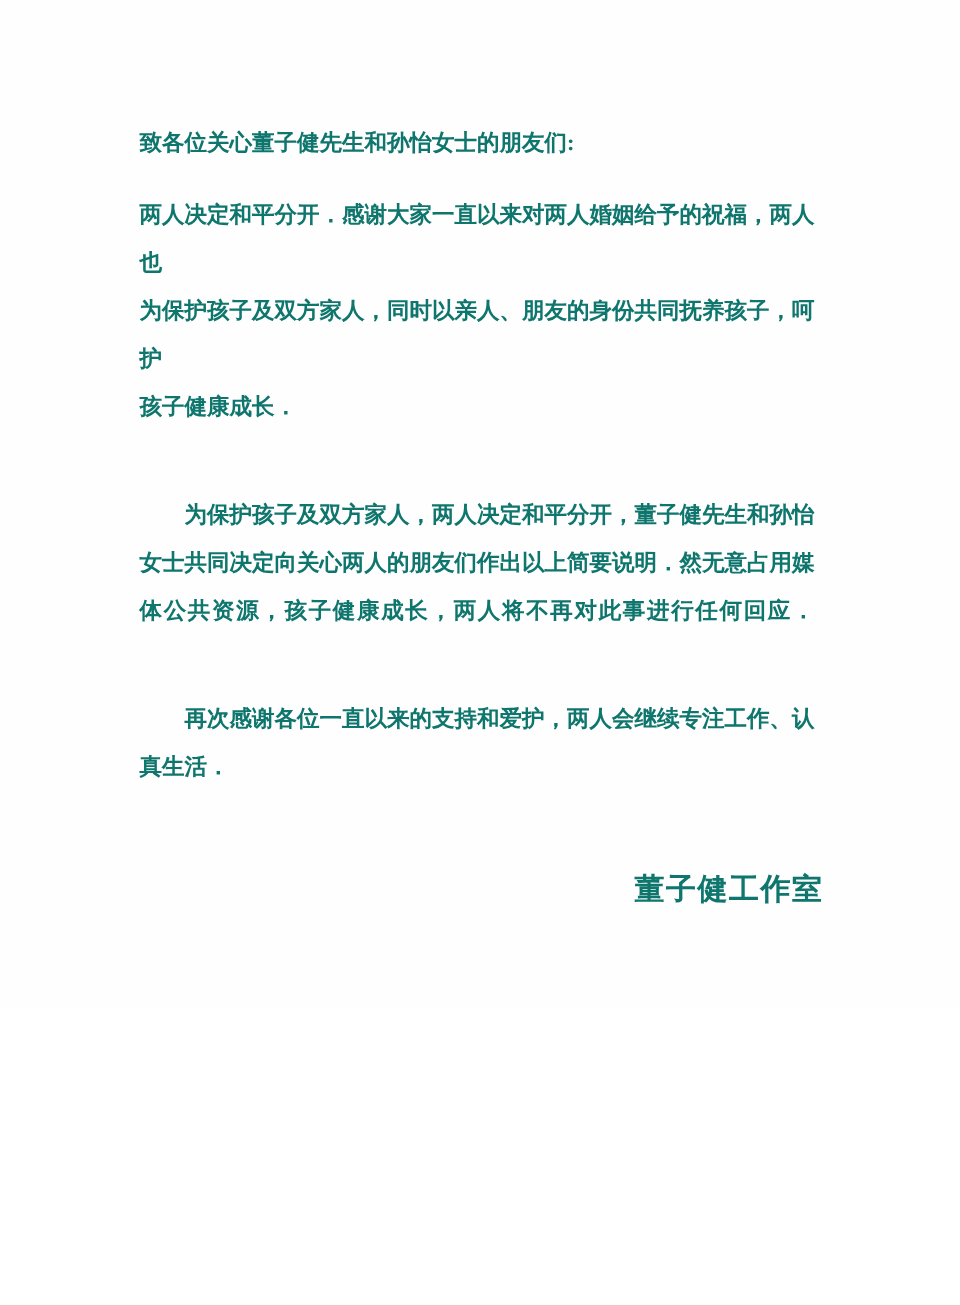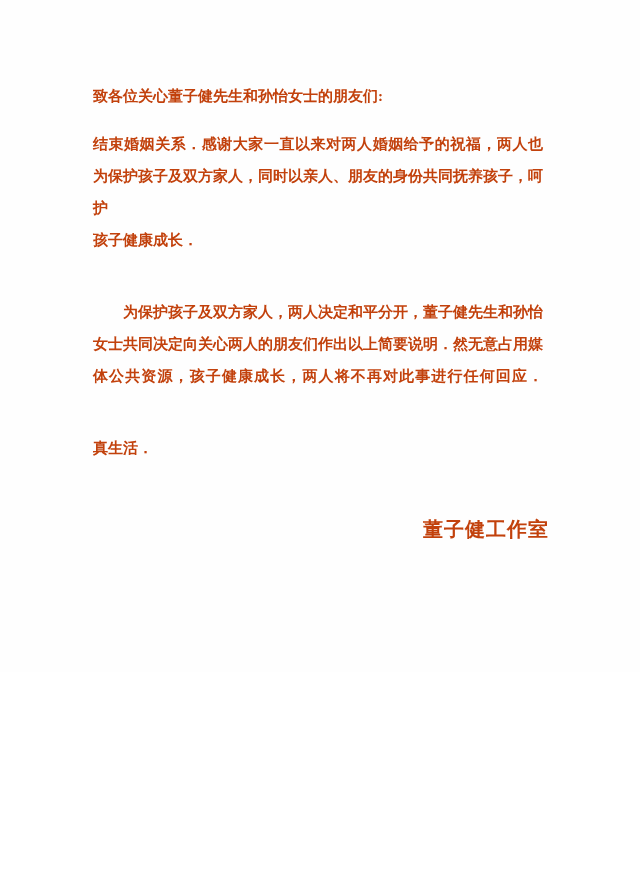--- a/index.html
+++ b/index.html
@@ -7,21 +7,21 @@
     padding: 0;
     background: #ffffff;
   }
   .doc {
     position: relative;
     box-sizing: border-box;
     width: 640px;
     height: 672px;
     background: #fefefe;
     padding: 80px 97px 0 93px;
-    color: #c2410c;
+    color: #0f766e;
     font-family: "Liberation Serif", "DejaVu Serif", serif;
     font-weight: 600;
     overflow: hidden;
   }
   .salutation {
     font-size: 15px;
     line-height: 32px;
     margin-bottom: 16px;
     white-space: nowrap;
   }
@@ -54,32 +54,33 @@
   }
 </style>
 </head>
 <body>
 
 <div class="doc">
 
   <div class="salutation">致各位关心董子健先生和孙怡女士的朋友们:</div>
 
   <div class="para">
-    <div class="line jl">结束婚姻关系．感谢大家一直以来对两人婚姻给予的祝福，两人也</div>
+    <div class="line jl">两人决定和平分开．感谢大家一直以来对两人婚姻给予的祝福，两人也</div>
     <div class="line jl">为保护孩子及双方家人，同时以亲人、朋友的身份共同抚养孩子，呵护</div>
     <div class="line">孩子健康成长．</div>
   </div>
 
   <div class="para">
     <div class="line jl indent">为保护孩子及双方家人，两人决定和平分开，董子健先生和孙怡</div>
     <div class="line jl">女士共同决定向关心两人的朋友们作出以上简要说明．然无意占用媒</div>
     <div class="line jl">体公共资源，孩子健康成长，两人将不再对此事进行任何回应．</div>
   </div>
 
   <div class="para">
+    <div class="line jl indent">再次感谢各位一直以来的支持和爱护，两人会继续专注工作、认</div>
     <div class="line">真生活．</div>
   </div>
 
   <div class="sign-block">
     <div class="signature">董子健工作室</div>
   </div>
 
 </div>
 
 </body></html>

